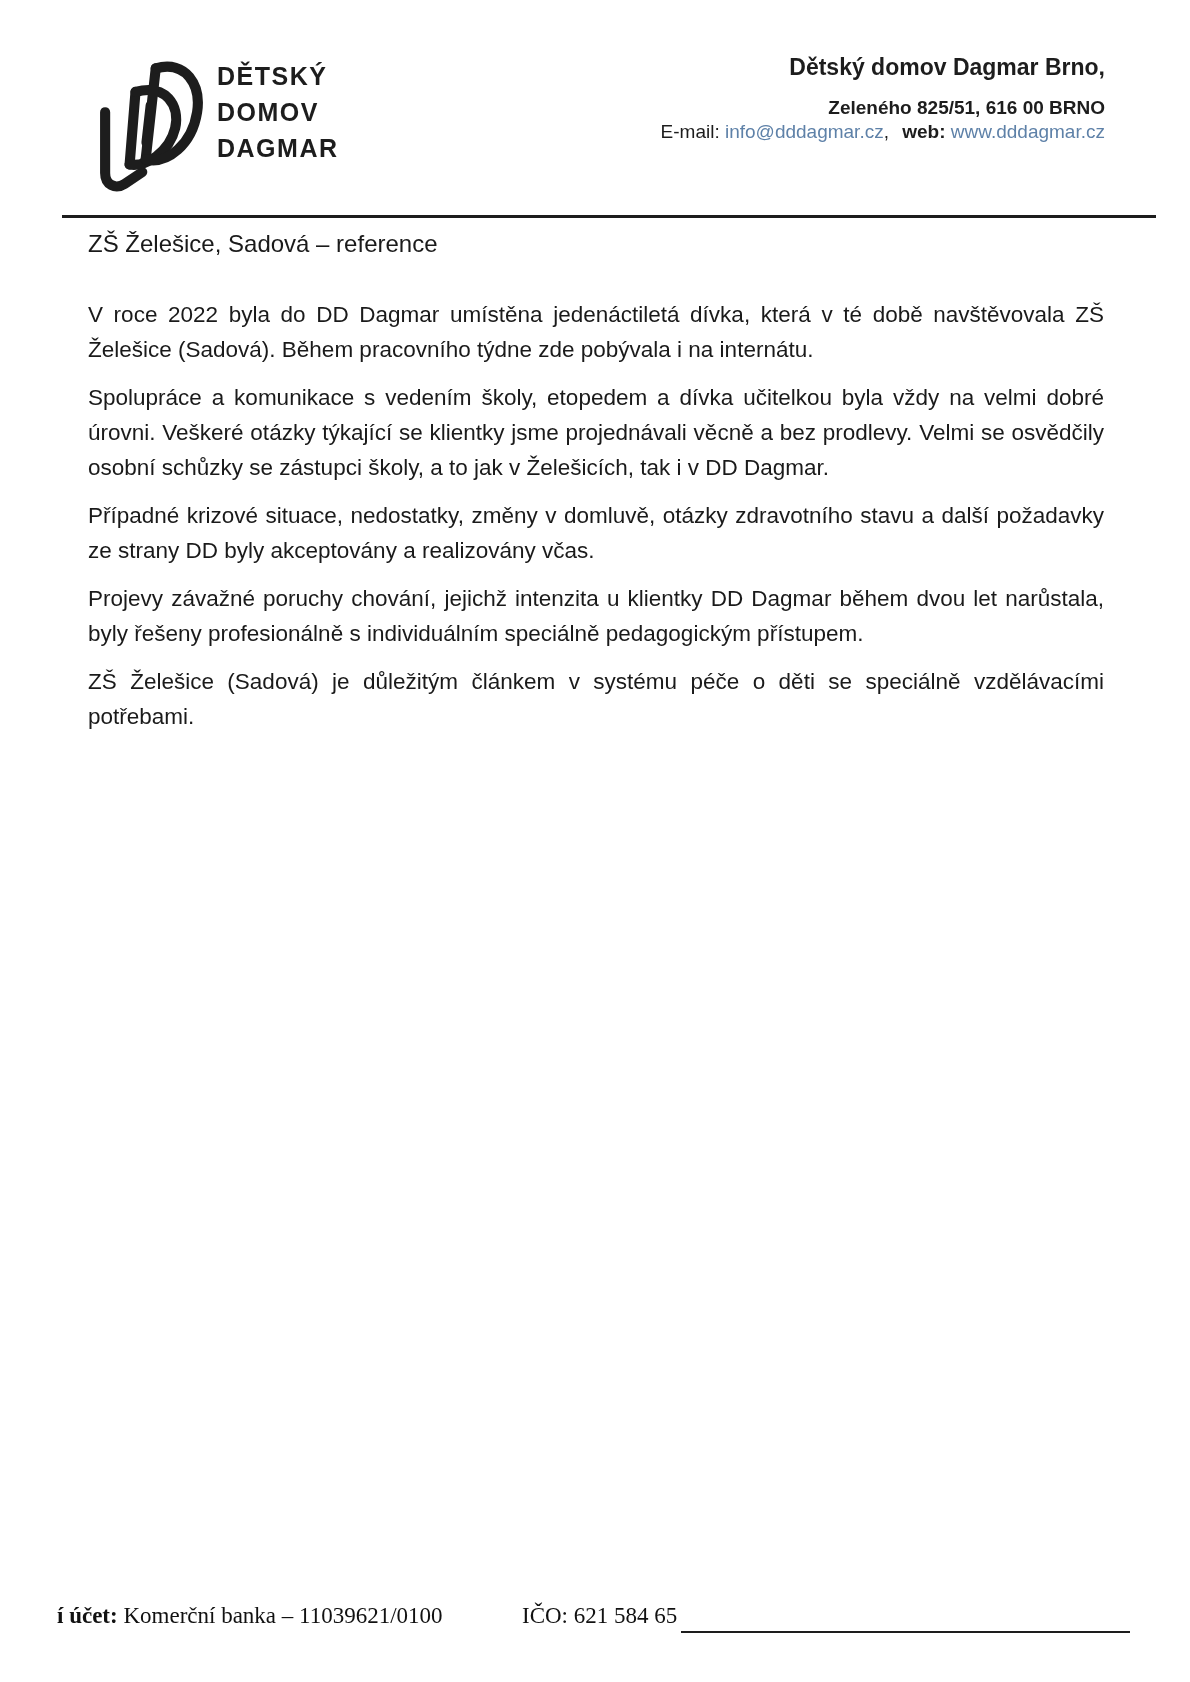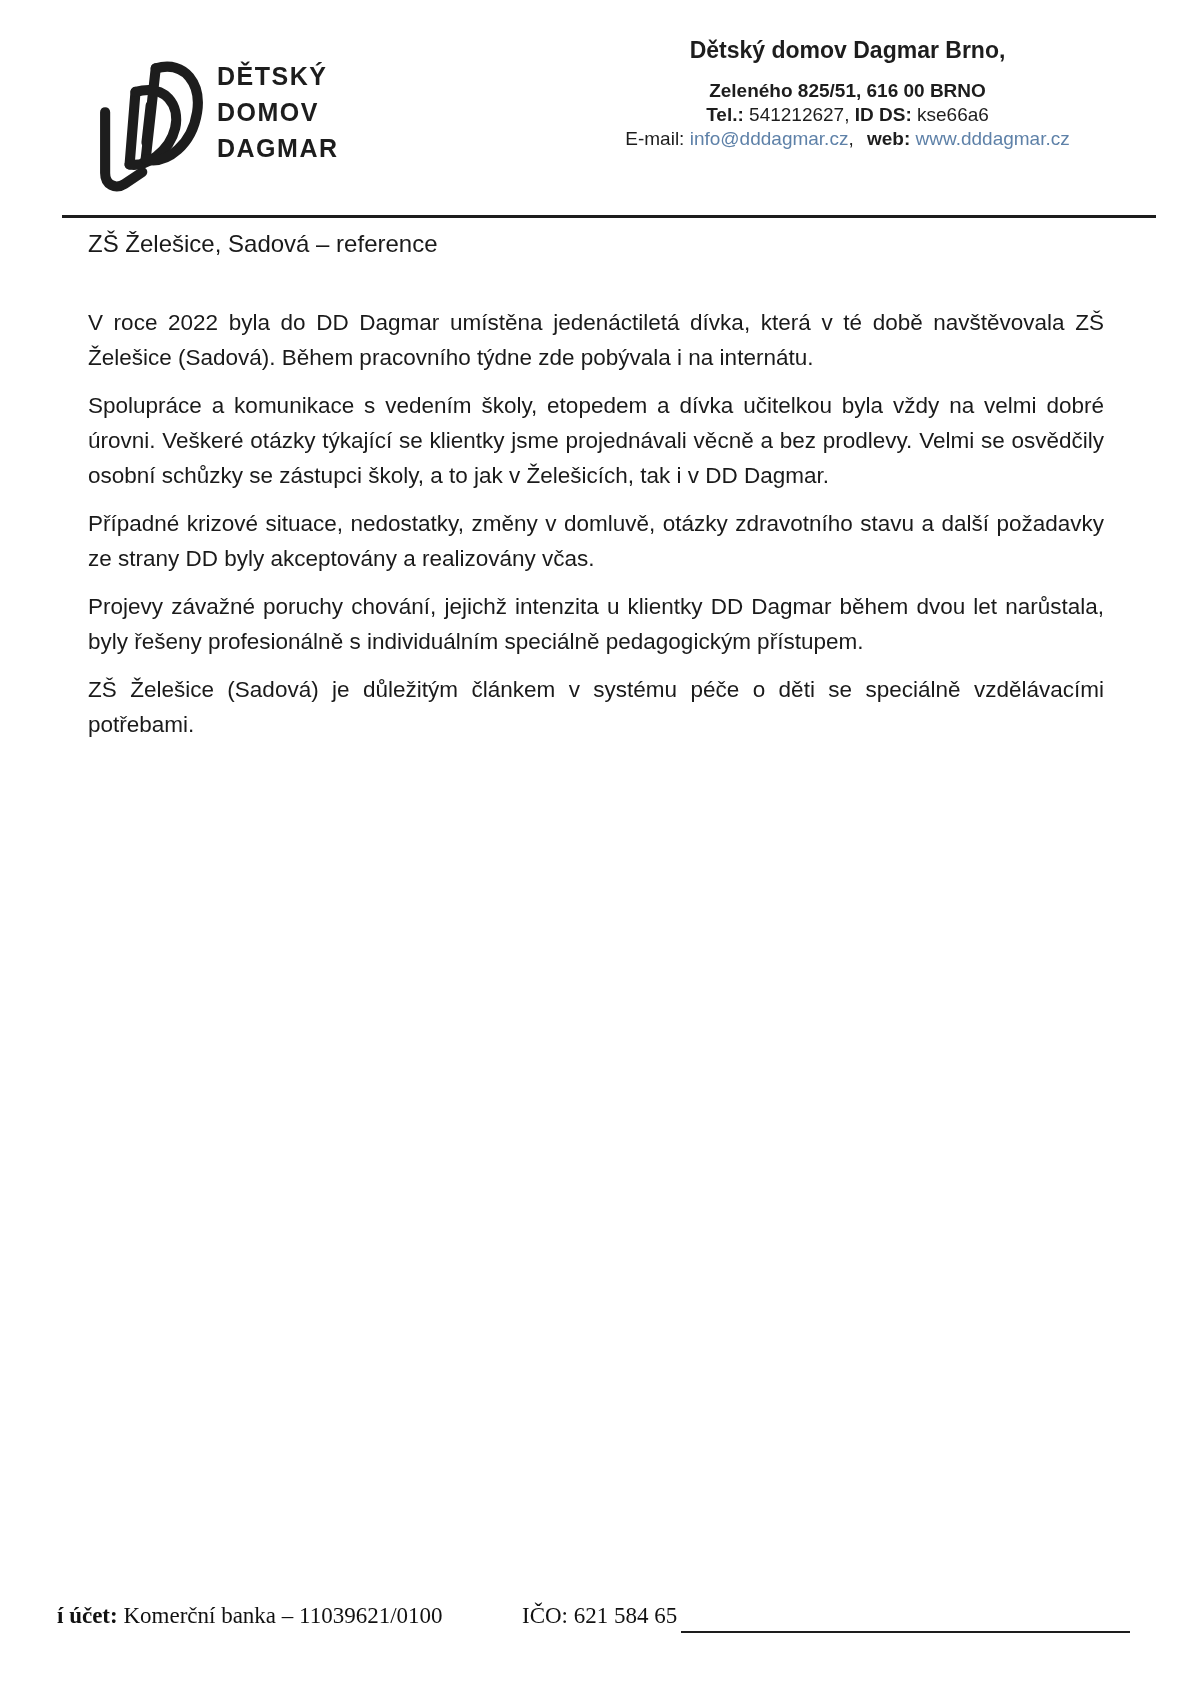--- a/index.html
+++ b/index.html
@@ -32,23 +32,23 @@
     font-size: 25px;
     line-height: 36px;
     letter-spacing: 1.5px;
     color: #1d1d1d;
   }
 
   
   .org-block {
     position: absolute;
     left: 590px;
-    top: 37px;
+    top: 54px;
     width: 515px;
-    text-align: center;
+    text-align: right;
     color: #1d1d1d;
   }
   .org-name   { font-weight: bold; font-size: 23px; line-height: 26px; margin-bottom: 16px; }
   .org-type   { font-weight: bold; font-size: 15px; line-height: 20px; }
   .org-addr   { font-weight: bold; font-size: 19px; line-height: 24px; }
   .org-tel    { font-size: 19px; line-height: 24px; }
   .org-mail   { font-size: 19px; line-height: 24px; white-space: nowrap; }
   .bold       { font-weight: bold; }
   .lnk        { color: #5e81a8; text-decoration: none; }
   .gap-left   { margin-left: 8px; }
@@ -74,21 +74,21 @@
   .doc-body {
     position: absolute;
     left: 88px;
     top: 297px;
     width: 1016px;
     font-size: 22.5px;
     line-height: 35px;
     text-align: justify;
     color: #1a1a1a;
   }
-  .doc-body p { margin: 8px 0 13px 0; }
+  .doc-body p { margin: 0 0 13px 0; }
 
   
   .doc-footer {
     position: absolute;
     left: 0;
     top: 1600px;
     width: 1056px;
     height: 45px;
     font-family: "Liberation Serif", serif;
     font-size: 23px;
@@ -127,26 +127,20 @@
     <div class="logo-text">
       <div>DĚTSKÝ</div>
       <div>DOMOV</div>
       <div>DAGMAR</div>
     </div>
   </div>
 
   <div class="org-block">
     <div class="org-name">Dětský domov Dagmar Brno,</div>
     <div class="org-addr">Zeleného 825/51, 616 00 BRNO</div>
-    <div class="org-tel">
-      <span class="bold">Tel.:</span>
-      <span>541212627,</span>
-      <span class="bold">ID DS:</span>
-      <span>kse66a6</span>
-    </div>
     <div class="org-mail">
       <span>E-mail:</span>
       <span class="lnk">info@dddagmar.cz</span><span>,</span>
       <span class="bold gap-left">web:</span>
       <span class="lnk">www.dddagmar.cz</span>
     </div>
   </div>
 
   <div class="head-rule"></div>
 

